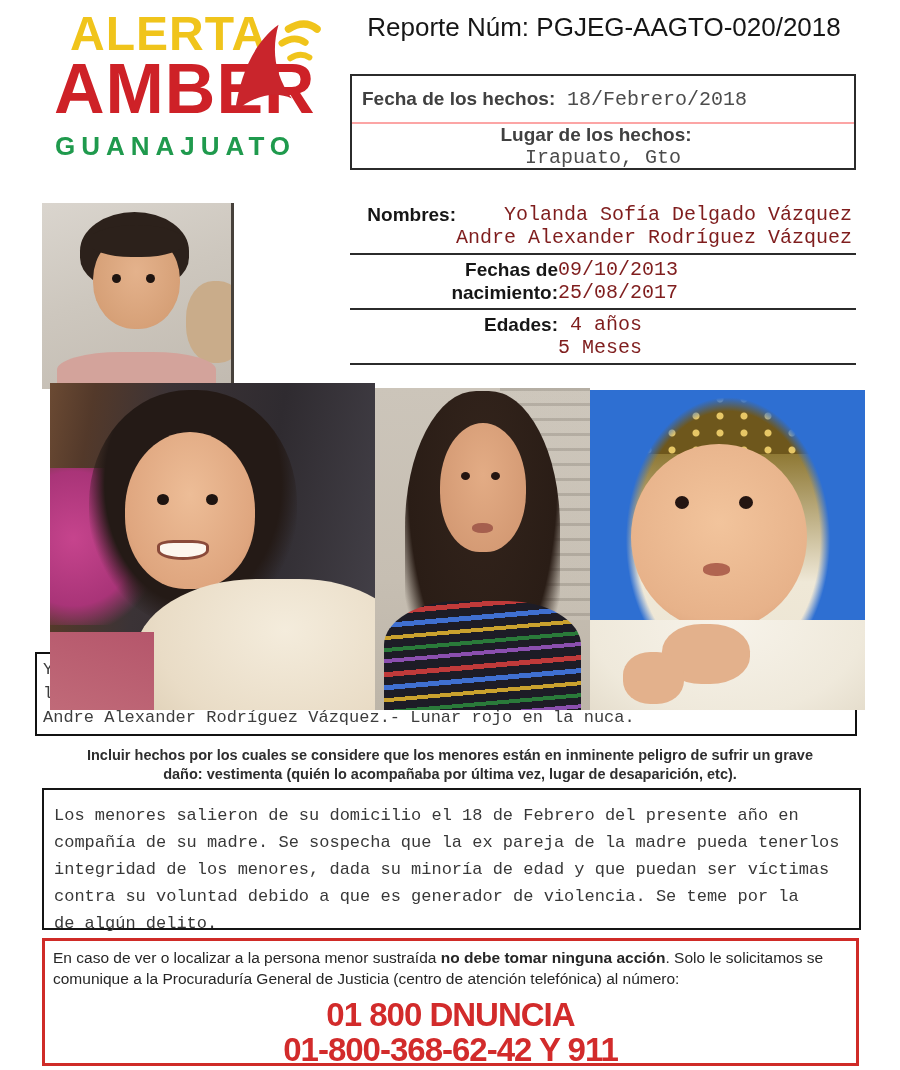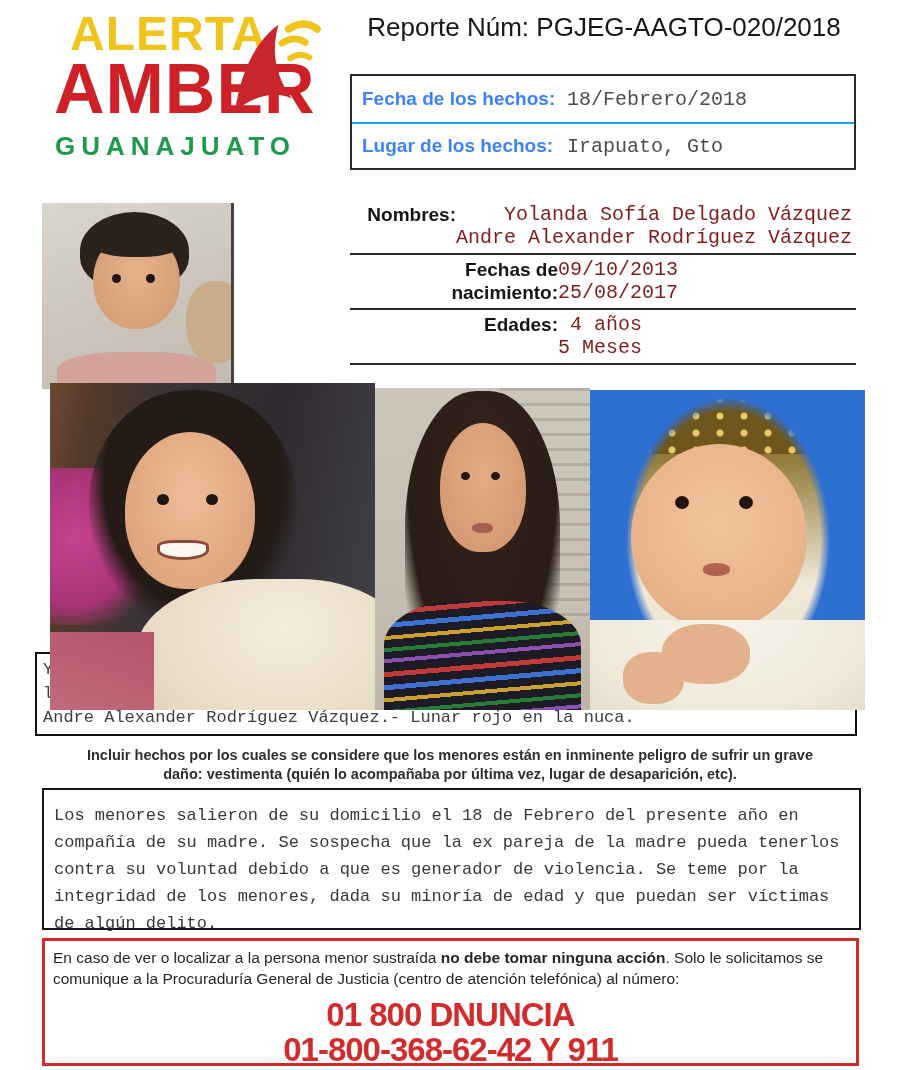--- a/index.html
+++ b/index.html
@@ -17,22 +17,22 @@
   .logo-horn   { position:absolute; left:230px; top:8px; width:92px; height:114px; }
 
   
   .hdr { position:absolute; left:350px; top:12px; width:508px; text-align:center; color:#161616; }
   .hdr-line1 { font-size:26px; line-height:30px; }
   .hdr-line2 { font-size:26px; line-height:30px; font-weight:bold; }
 
   
   .case-box { position:absolute; left:350px; top:74px; width:506px; border:2px solid #2b2b2b; background:#fff; }
   .case-row { display:flex; align-items:center; height:46px; padding:0 10px; }
-  .case-row + .case-row { border-top:2px solid #0ea5e9; }
-  .case-label { width:205px; font-weight:bold; font-size:19px; color:#3b82f6; }
+  .case-row + .case-row { border-top:2px solid #fca5a5;flex-direction:column; }
+  .case-label { width:205px; font-weight:bold; font-size:19px; color:#404040; }
   .case-value { font-family:"Liberation Mono", monospace; font-size:20px; color:#4c4c4c; }
 
   
   .fields { position:absolute; left:350px; top:200px; width:506px; }
   .f-row { display:flex; padding:3px 0 4px 6px; border-bottom:2px solid #2b2b2b;text-align:right; }
   .f-label { font-weight:bold; font-size:19px; color:#161616; line-height:23px; }
   .f-label.w-narrow { width:100px; }
   .f-label.w-wide   { width:202px; }
   .f-vals { font-family:"Liberation Mono", monospace; font-size:20px; color:#7f1d1d; line-height:23px; }
   .f-row.sexo .f-vals, .f-row.sexo .f-label { line-height:18px;margin-top:46px; }
@@ -237,22 +237,22 @@
   </div>
 
   <div class="instruction">
     <div>Incluir hechos por los cuales se considere que los menores están en inminente peligro de sufrir  un grave</div>
     <div>daño: vestimenta (quién lo acompañaba por última vez, lugar de desaparición, etc).</div>
   </div>
 
   <div class="desc-box">
     <div>Los menores salieron de su domicilio el 18 de Febrero del presente año en</div>
     <div>compañía de su madre. Se sospecha que la ex pareja de la madre pueda tenerlos</div>
+    <div>integridad de los menores, dada su minoría de edad y que puedan ser víctimas</div>
     <div>contra su voluntad debido a que es generador de violencia. Se teme por la</div>
-    <div>integridad de los menores, dada su minoría de edad y que puedan ser víctimas</div>
     <div>de algún delito.</div>
   </div>
 
   <div class="alert-box">
     <div class="alert-text">
       <span>En caso de ver o localizar a la persona menor sustraída </span><b>no debe tomar ninguna acción</b><span>. Solo le solicitamos se comunique a la Procuraduría General de Justicia (centro de atención telefónica) al número:</span>
     </div>
     <div class="phones">
       <div>01 800 DNUNCIA</div>
       <div>01-800-368-62-42 Y 911</div>

